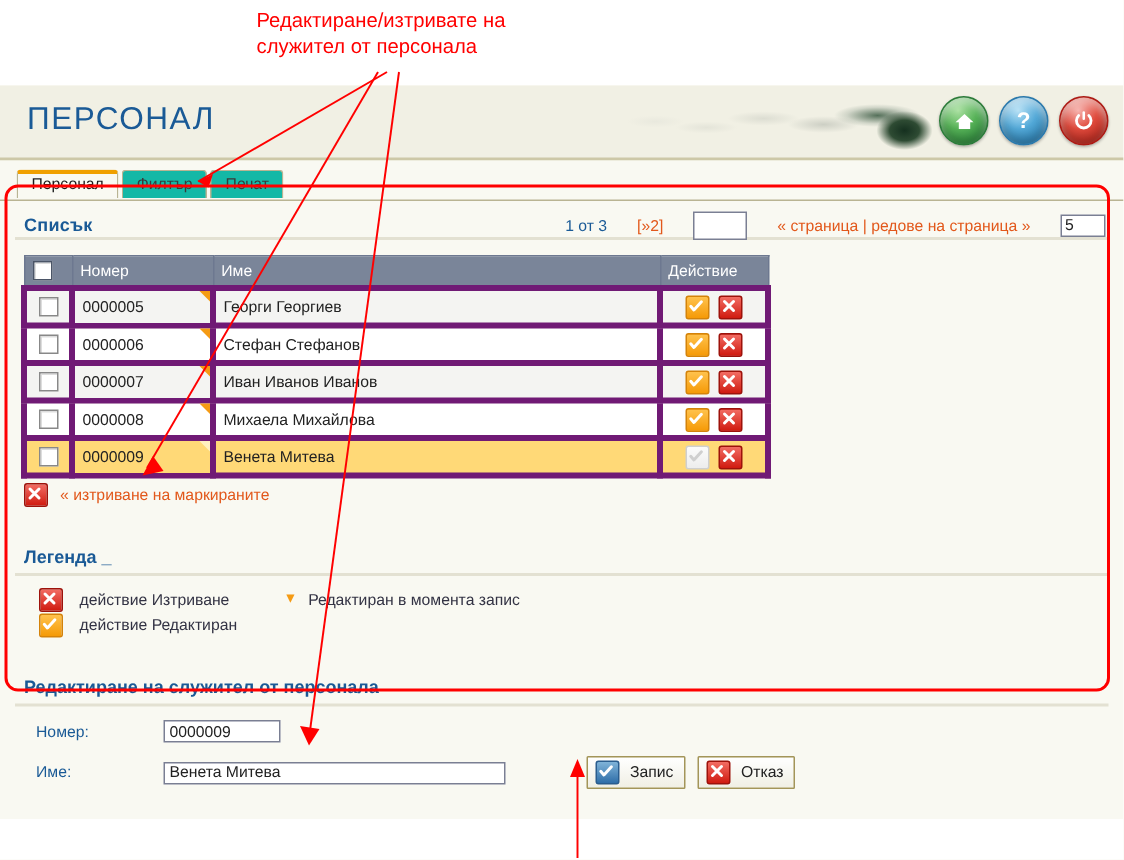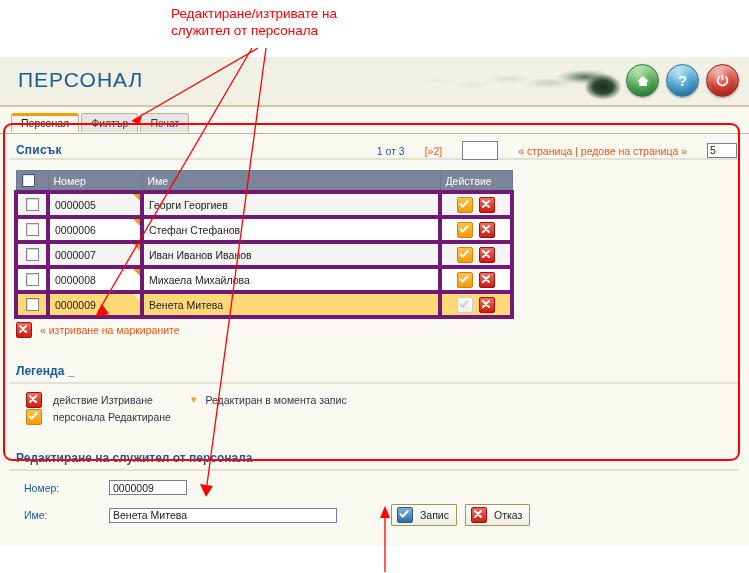--- a/index.html
+++ b/index.html
@@ -58,21 +58,21 @@
   .rbtn.red  {background:radial-gradient(circle at 38% 28%,#f6b2ad 0%,#e04a3c 42%,#ad1a12 100%);border:1px solid #ab1a14;}
   .rbtn svg{display:block;}
   .rbtn .glyph{color:#fff;font-size:15px;font-weight:bold;line-height:1;}
 
   
   .tabbar{position:relative;height:21px;padding-left:11px;padding-top:5px;
           border-bottom:1px solid #b9b493;background:#f9f9f2;}
   .tab{
     display:inline-block;position:relative;top:1px;
     padding:3px 9px 3px 9px;margin-right:2px;
-    font-size:10.5px;color:#3a3a3a;background:#e5e5e5;
+    font-size:10.5px;color:#3a3a3a;background:#14b8a6;
     border:1px solid #b9b493;border-bottom:none;
     border-radius:3px 3px 0 0;cursor:pointer;
   }
   .tab.active{
     background:#f9f9f2;color:#1a1a1a;border-top:3px solid #f0a000;
     padding-top:1px;
   }
 
   
   .sec{position:relative;margin:0 10px;}
@@ -371,21 +371,21 @@
           <span class="chev">▾</span>
           <span class="lbl">Редактиран в момента запис</span>
         </span>
       </div>
       <div class="lrow">
         <span class="ic ic-edit">
           <svg width="12" height="12" viewBox="0 0 12 12">
               <path d="M2.5 6.2 L4.6 8.6 L9.6 3.2" stroke="#fff" stroke-width="2" fill="none" stroke-linecap="round" stroke-linejoin="round"></path>
             </svg>
         </span>
-        <span class="lbl">персонала Редактиране</span>
+        <span class="lbl">действие Редактиран</span>
       </div>
     </div>
   </div>
 
   <div class="form">
     <div class="form-title">Редактиране на служител от персонала</div>
     <div class="form-rule"></div>
 
     <div class="frow">
       <span class="flabel">Номер:</span>

